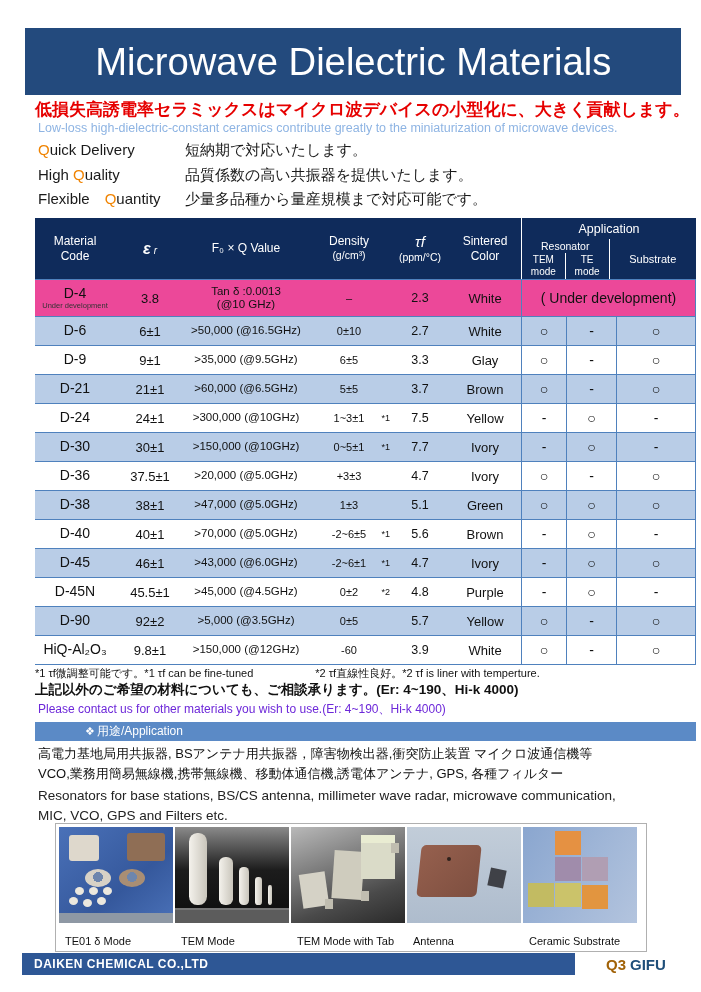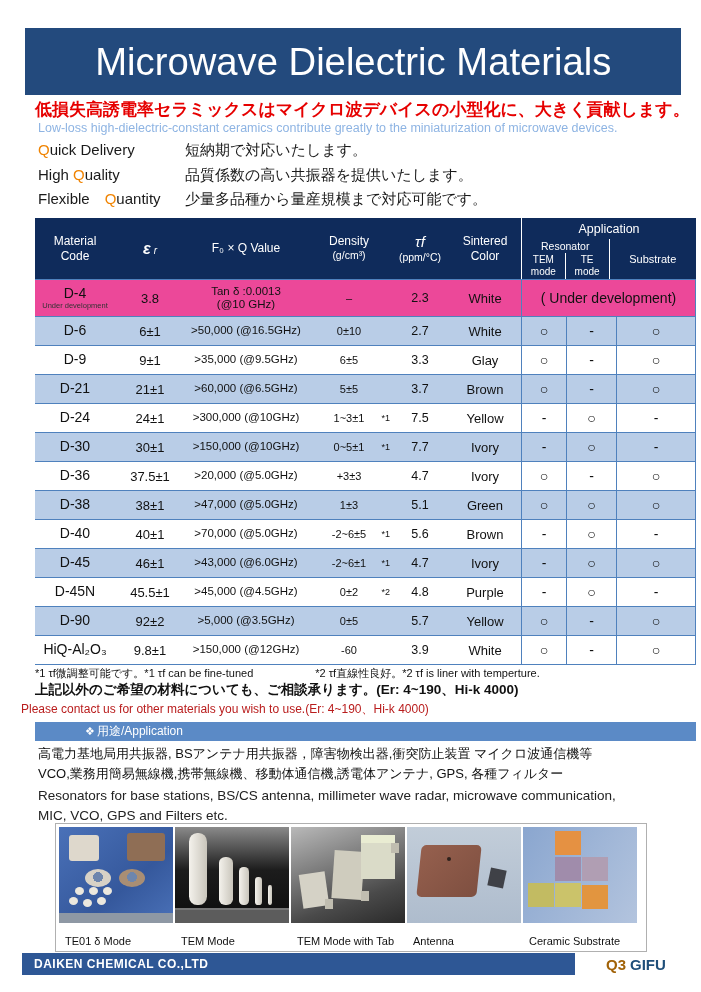--- a/index.html
+++ b/index.html
@@ -52,21 +52,21 @@
   .tf-note{position:absolute;right:1px;top:50%;transform:translateY(-50%);font-size:9px;}
   .c-density{font-size:12.5px;}
   .c-mark{border-left:1px solid #4f81bd;box-sizing:border-box;font-size:14px;}
   .c-sub{border-right:1px solid #4f81bd;}
   .dev-app{grid-column:7/10;border-left:1px solid #4f81bd;border-right:1px solid #4f81bd;box-sizing:border-box;font-size:14px;}
 
   
   .note-line{position:absolute;left:35px;top:666px;font-size:11px;color:#111;display:flex;white-space:nowrap;text-align:right;}
   .note-line .n2{margin-left:62px;}
   .contact-jp{position:absolute;left:35px;top:681px;font-size:13.5px;font-weight:bold;color:#111;white-space:nowrap;}
-  .contact-en{position:absolute;left:21px;top:701px;font-size:12px;color:#b91c1c;white-space:nowrap;}
+  .contact-en{position:absolute;left:38px;top:701px;font-size:12px;color:#6d28d9;white-space:nowrap;}
 
   
   .app-bar{position:absolute;left:35px;top:722px;width:661px;height:19px;background:#5b8ac6;color:#fff;
     display:flex;align-items:center;font-size:12px;}
   .app-bar .diamond{margin-left:50px;margin-right:2px;font-size:11px;}
   .app-jp{position:absolute;left:38px;top:744px;font-size:13px;color:#111;line-height:20px;white-space:nowrap;}
   .app-en{position:absolute;left:38px;top:786px;font-size:13.5px;color:#222;line-height:20px;white-space:nowrap;}
 
   
   .photo-box{position:absolute;left:55px;top:823px;width:590px;height:127px;border:1px solid #b0b0b0;background:#fff;}

